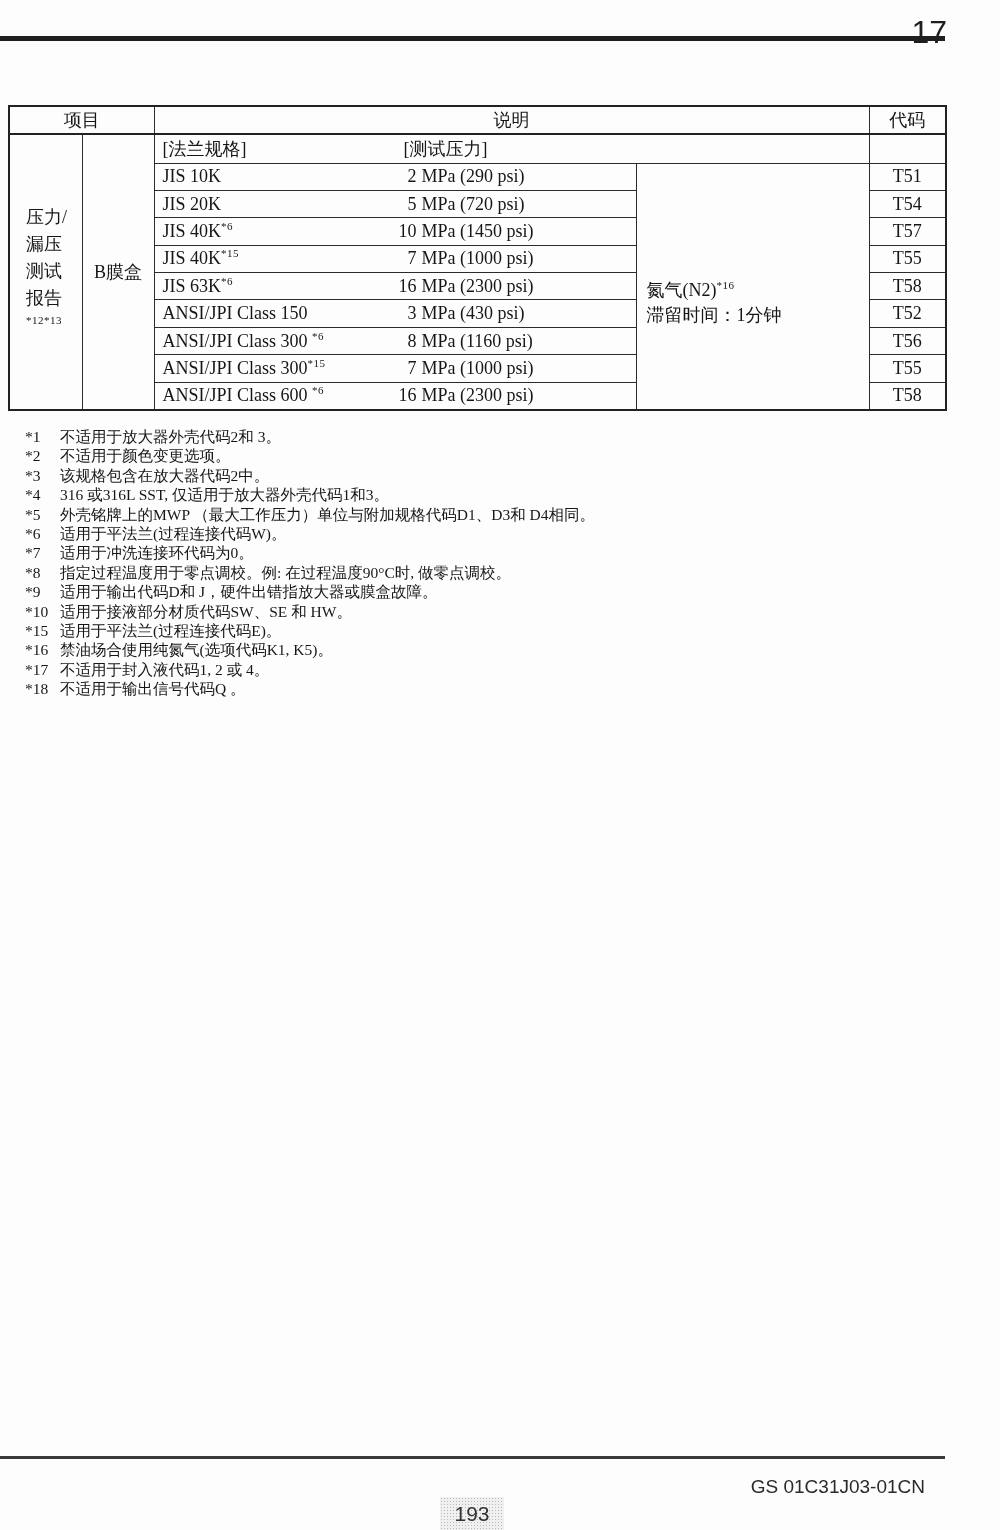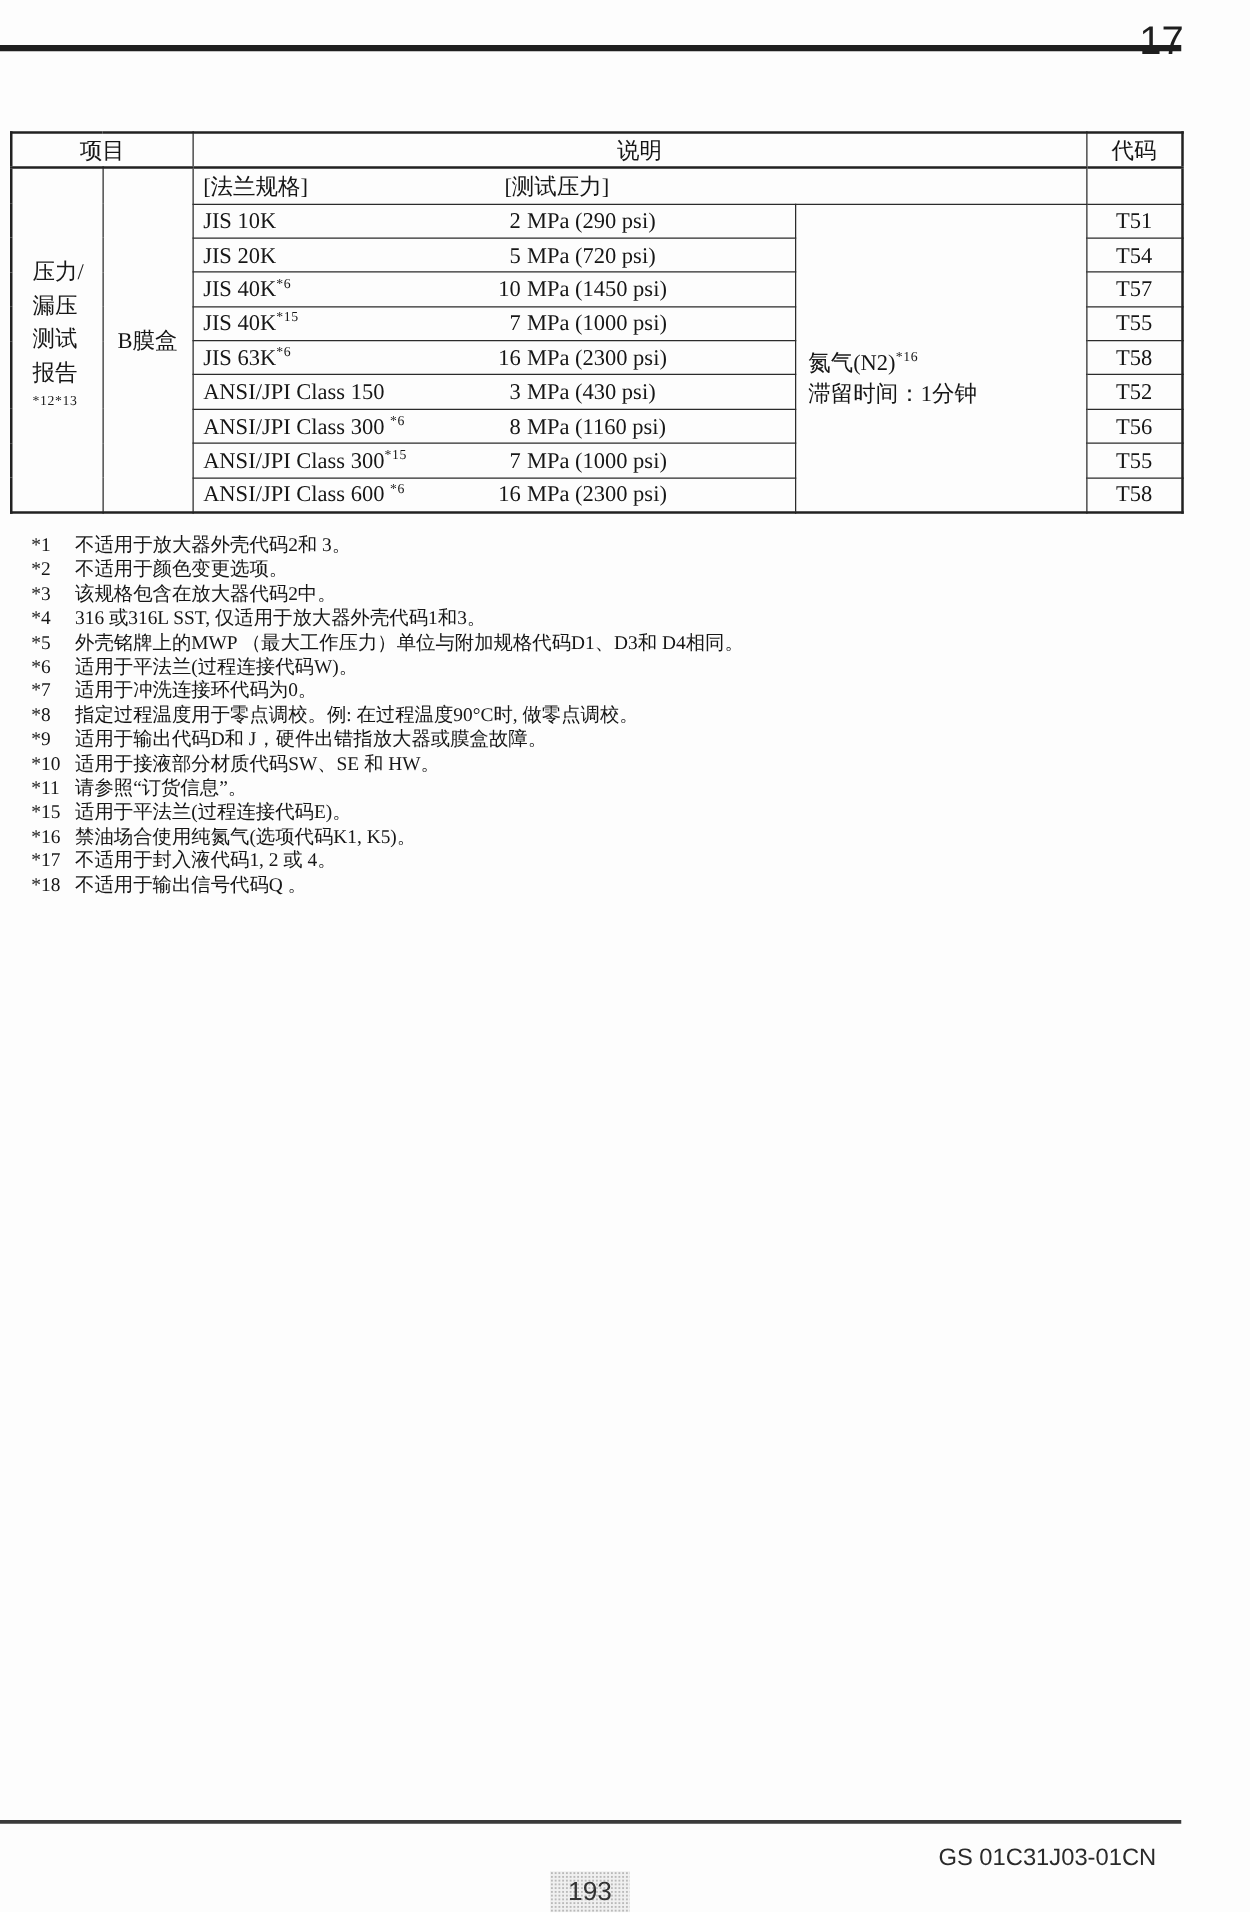--- a/index.html
+++ b/index.html
@@ -286,24 +286,20 @@
       </div>
     <div class="fn-line">
         <span class="fn-marker">*9</span>
         <span class="fn-text">适用于输出代码D和 J，硬件出错指放大器或膜盒故障。</span>
       </div>
     <div class="fn-line">
         <span class="fn-marker">*10</span>
         <span class="fn-text">适用于接液部分材质代码SW、SE 和 HW。</span>
       </div>
     <div class="fn-line">
-        <span class="fn-marker">*11</span>
-        <span class="fn-text">请参照“订货信息”。</span>
-      </div>
-    <div class="fn-line">
         <span class="fn-marker">*15</span>
         <span class="fn-text">适用于平法兰(过程连接代码E)。</span>
       </div>
     <div class="fn-line">
         <span class="fn-marker">*16</span>
         <span class="fn-text">禁油场合使用纯氮气(选项代码K1, K5)。</span>
       </div>
     <div class="fn-line">
         <span class="fn-marker">*17</span>
         <span class="fn-text">不适用于封入液代码1, 2 或 4。</span>

